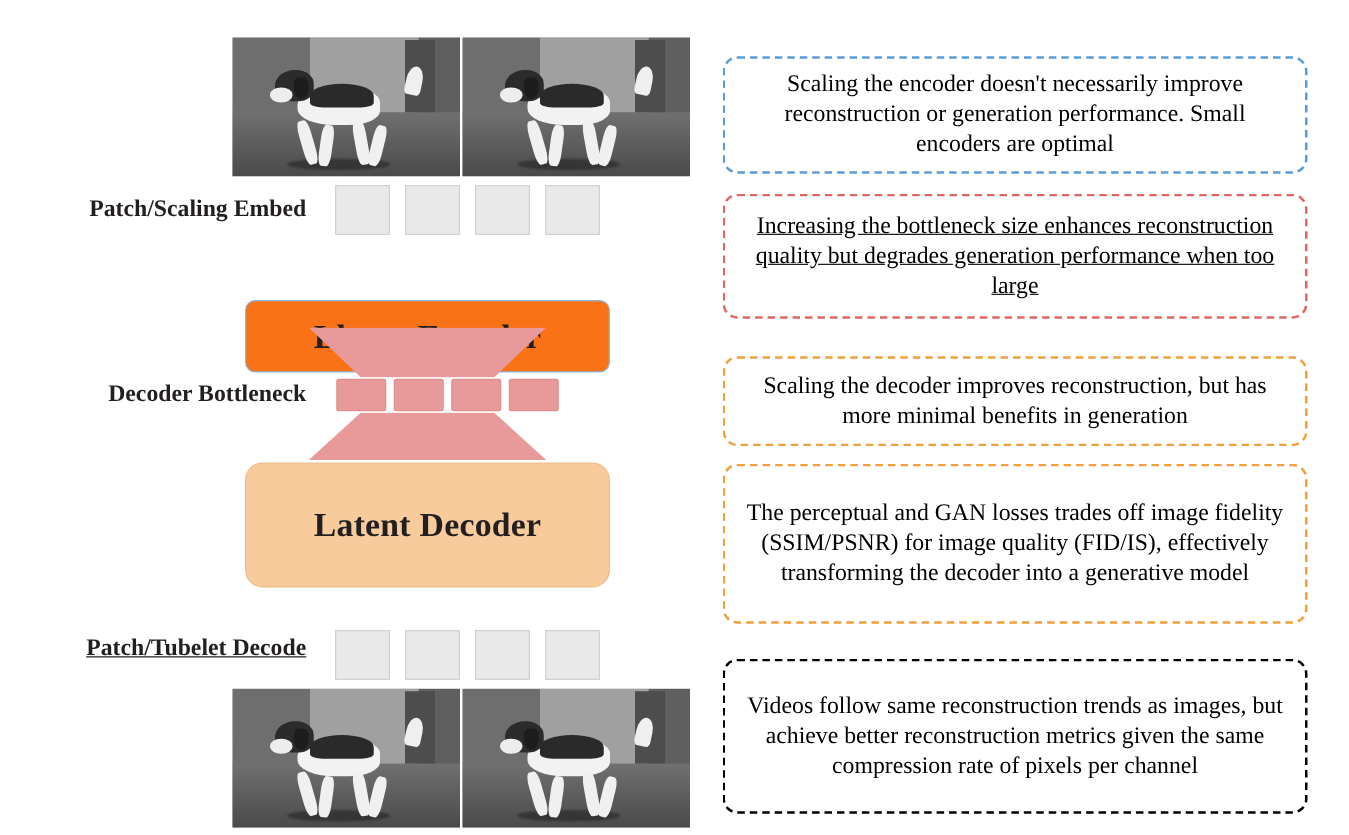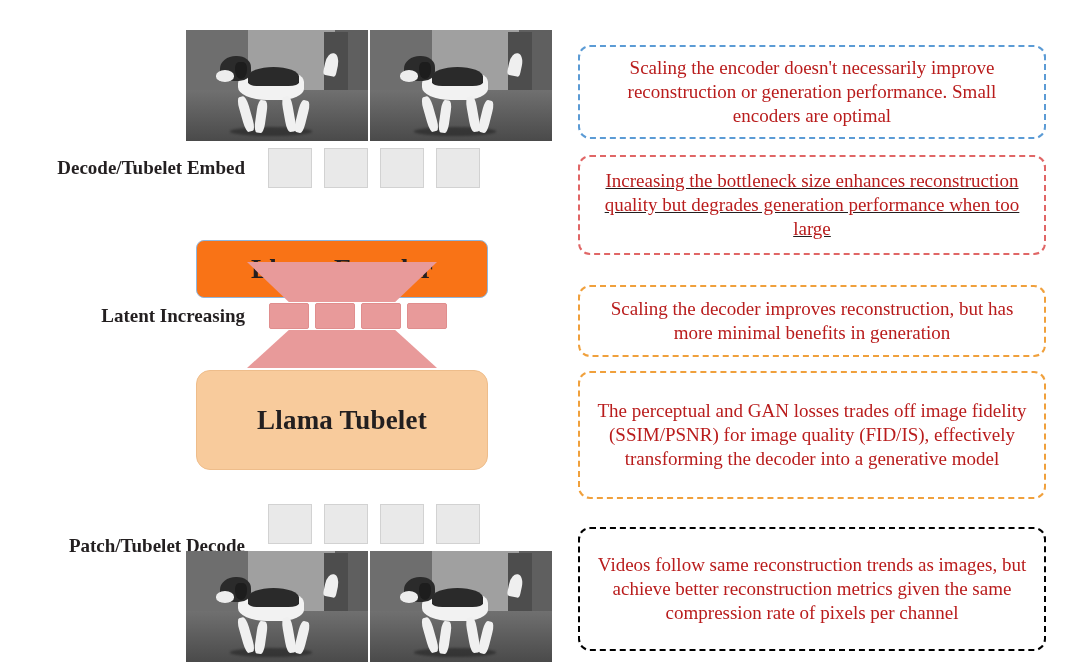--- a/index.html
+++ b/index.html
@@ -245,21 +245,21 @@
     justify-content: center;
     padding: 8px 14px;
     background: #ffffff;
   }
   .callout p {
     margin: 0;
     text-align: center;
     font-family: "Liberation Serif", serif;
     font-size: 19px;
     line-height: 1.28;
-    color: #b91c1c;
+    color: #000000;
   }
   #callout-1 { top: 45px;  height: 94px;  border-color: #5b9bd5; }
   #callout-2 { top: 155px; height: 100px; border-color: #e06666; }
   #callout-3 { top: 285px; height: 72px;  border-color: #f0a03c; }
   #callout-4 { top: 371px; height: 128px; border-color: #f0a03c; }
   #callout-5 { top: 527px; height: 124px; border-color: #000000; justify-content: flex-end; }
 </style>
 </head>
 <body>
 
@@ -301,47 +301,47 @@
         <div class="leg l3"></div>
         <div class="leg l4"></div>
         <div class="tail"></div>
         <div class="head"></div>
         <div class="ear"></div>
         <div class="muzzle"></div>
       </div>
     </div>
   </div>
 
-  <div class="label" style="left:10px; top:157px; width:235px;">Decode/Tubelet Embed</div>
+  <div class="label" style="left:10px; top:157px; width:235px;">Patch/Scaling Embed</div>
   <div class="tokens" style="left:268px; top:148px;">
     <div class="token"></div>
     <div class="token"></div>
     <div class="token"></div>
     <div class="token"></div>
   </div>
 
   <div class="block" id="encoder-block">
     <span>Llama Encoder</span>
   </div>
 
   <div class="trapezoid" id="trap-top"></div>
-  <div class="label" style="left:10px; top:305px; width:235px;">Latent Increasing</div>
+  <div class="label" style="left:10px; top:305px; width:235px;">Decoder Bottleneck</div>
   <div id="latent-tokens">
     <div class="ltoken"></div>
     <div class="ltoken"></div>
     <div class="ltoken"></div>
     <div class="ltoken"></div>
   </div>
   <div class="trapezoid" id="trap-bottom"></div>
 
   <div class="block" id="decoder-block">
-    <span>Llama Tubelet</span>
-  </div>
-
-  <div class="label" style="left:10px; top:535px; width:235px;">Patch/Tubelet Decode</div>
+    <span>Latent Decoder</span>
+  </div>
+
+  <div class="label" style="left:10px; top:508px; width:235px;text-decoration:underline;">Patch/Tubelet Decode</div>
   <div class="tokens" style="left:268px; top:504px;">
     <div class="token"></div>
     <div class="token"></div>
     <div class="token"></div>
     <div class="token"></div>
   </div>
 
   <div class="frames" style="left:186px; top:551px;">
     <div class="frame">
       <div class="wall-left"></div>

